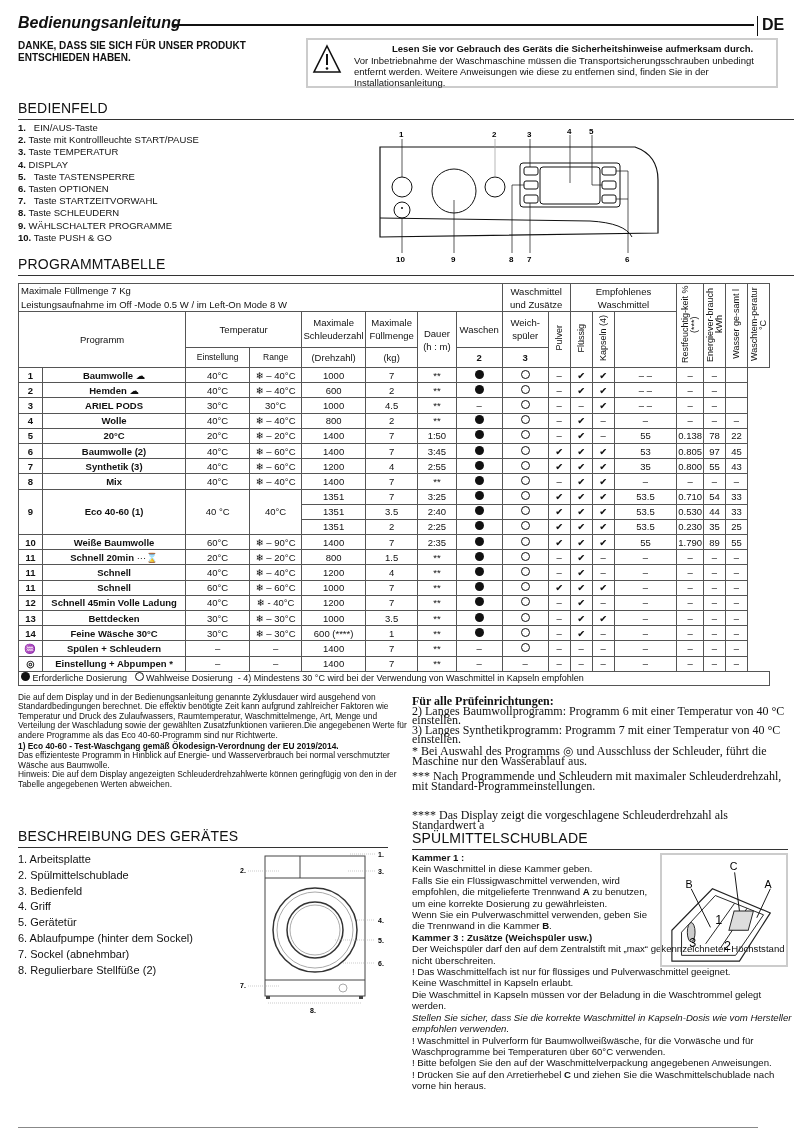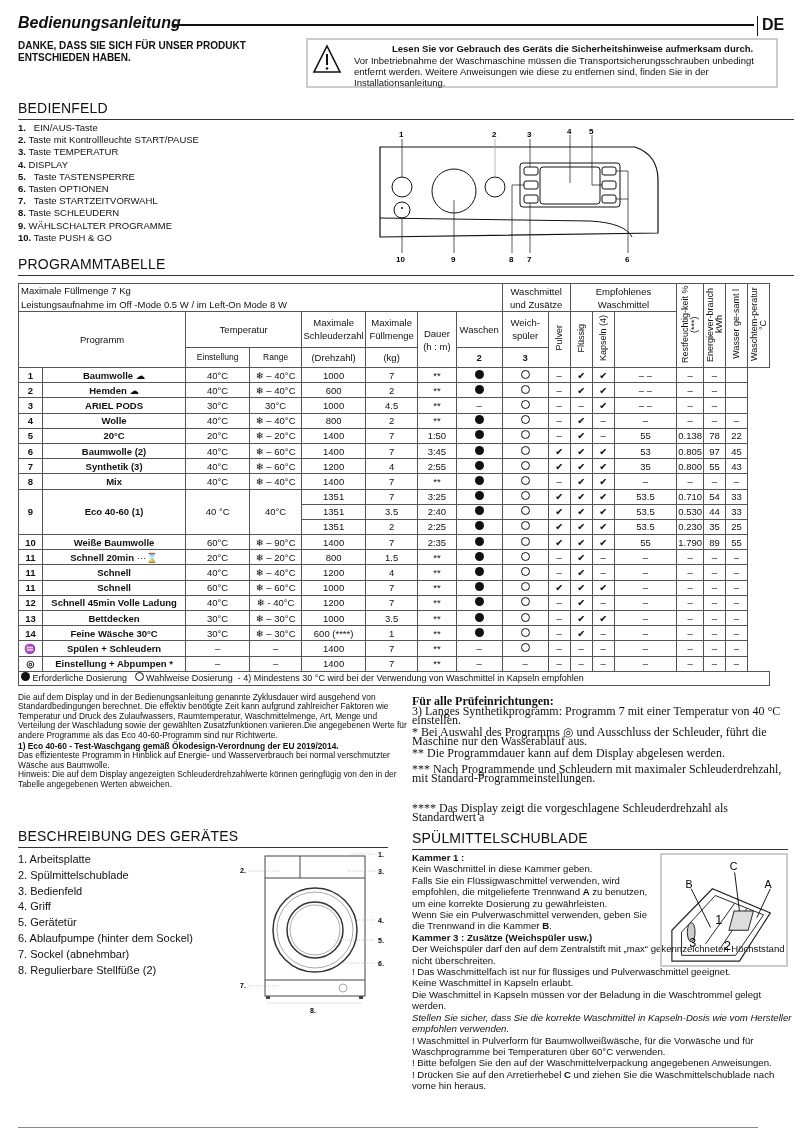--- a/index.html
+++ b/index.html
@@ -521,23 +521,23 @@
   </table>
 
 <div class="abs fn-left">
   <div>Die auf dem Display und in der Bedienungsanleitung genannte Zyklusdauer wird ausgehend von Standardbedingungen berechnet. Die effektiv benötigte Zeit kann aufgrund zahlreicher Faktoren wie Temperatur und Druck des Zulaufwassers, Raumtemperatur, Waschmittelmenge, Art, Menge und Verteilung der Waschladung sowie der gewählten Zusatzfunktionen variieren.Die angegebenen Werte für andere Programme als das Eco 40-60-Programm sind nur Richtwerte.</div>
   <div style="font-weight:bold;margin-top:2px;">1) Eco 40-60 - Test-Waschgang gemäß Ökodesign-Verordnung der EU 2019/2014.</div>
   <div>Das effizienteste Programm in Hinblick auf Energie- und Wasserverbrauch bei normal verschmutzter Wäsche aus Baumwolle.</div>
   <div>Hinweis: Die auf dem Display angezeigten Schleuderdrehzahlwerte können geringfügig von den in der Tabelle angegebenen Werten abweichen.</div>
 </div>
 <div class="abs fn-right">
   <div style="font-weight:bold;">Für alle Prüfeinrichtungen:</div>
+  <div>2) Langes Baumwollprogramm: Programm 6 mit einer Temperatur von 40 °C einstellen.</div>
   <div>3) Langes Synthetikprogramm: Programm 7 mit einer Temperatur von 40 °C einstellen.</div>
   <div style="margin-top:2px;">* Bei Auswahl des Programms ◎ und Ausschluss der Schleuder, führt die Maschine nur den Wasserablauf aus.</div>
-  <div style="margin-top:2px;">** Die Programmdauer kann auf dem Display abgelesen werden.</div>
   <div style="margin-top:6px;">*** Nach Programmende und Schleudern mit maximaler Schleuderdrehzahl, mit Standard-Programmeinstellungen.</div>
   <div style="margin-top:20px;">**** Das Display zeigt die vorgeschlagene Schleuderdrehzahl als Standardwert a</div>
 </div>
 
 <div class="abs h2" style="left:18px;top:828px;">BESCHREIBUNG DES GERÄTES</div>
 <div class="abs h2-line" style="left:18px;top:847px;width:370px;"></div>
 <div class="abs besch-list">
   <div>1. Arbeitsplatte</div>
   <div>2. Spülmittelschublade</div>
   <div>3. Bedienfeld</div>

